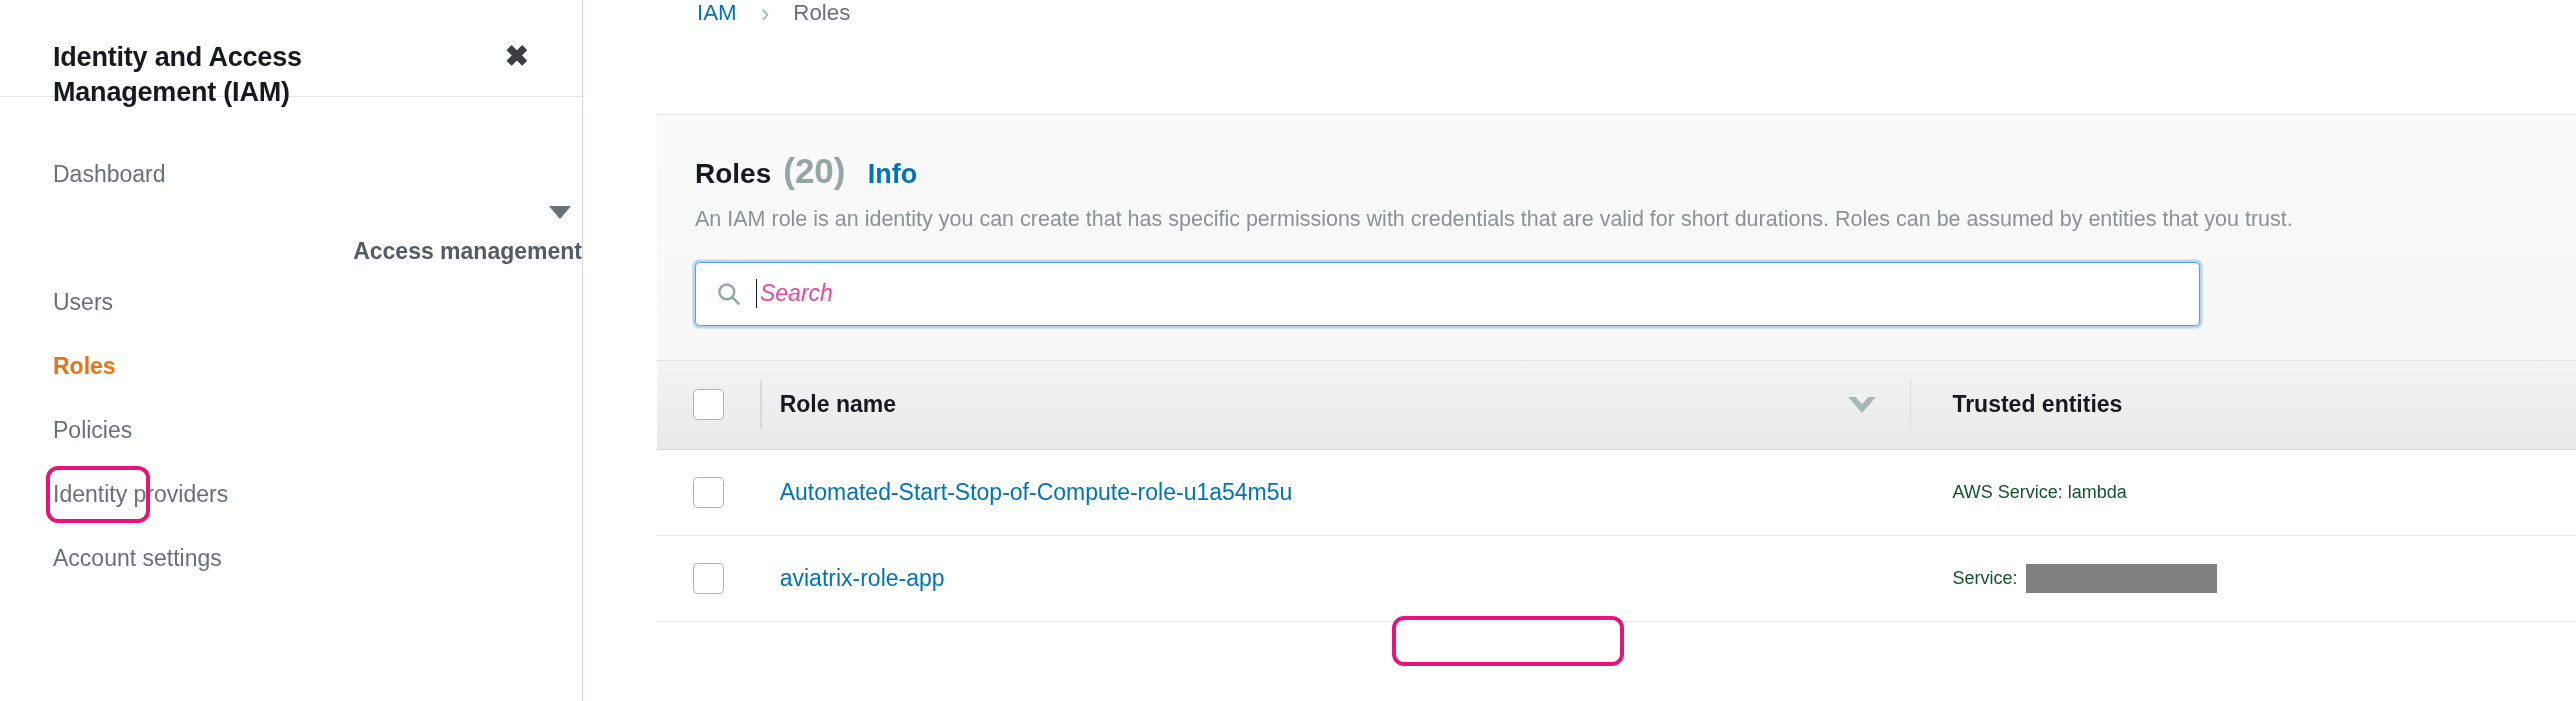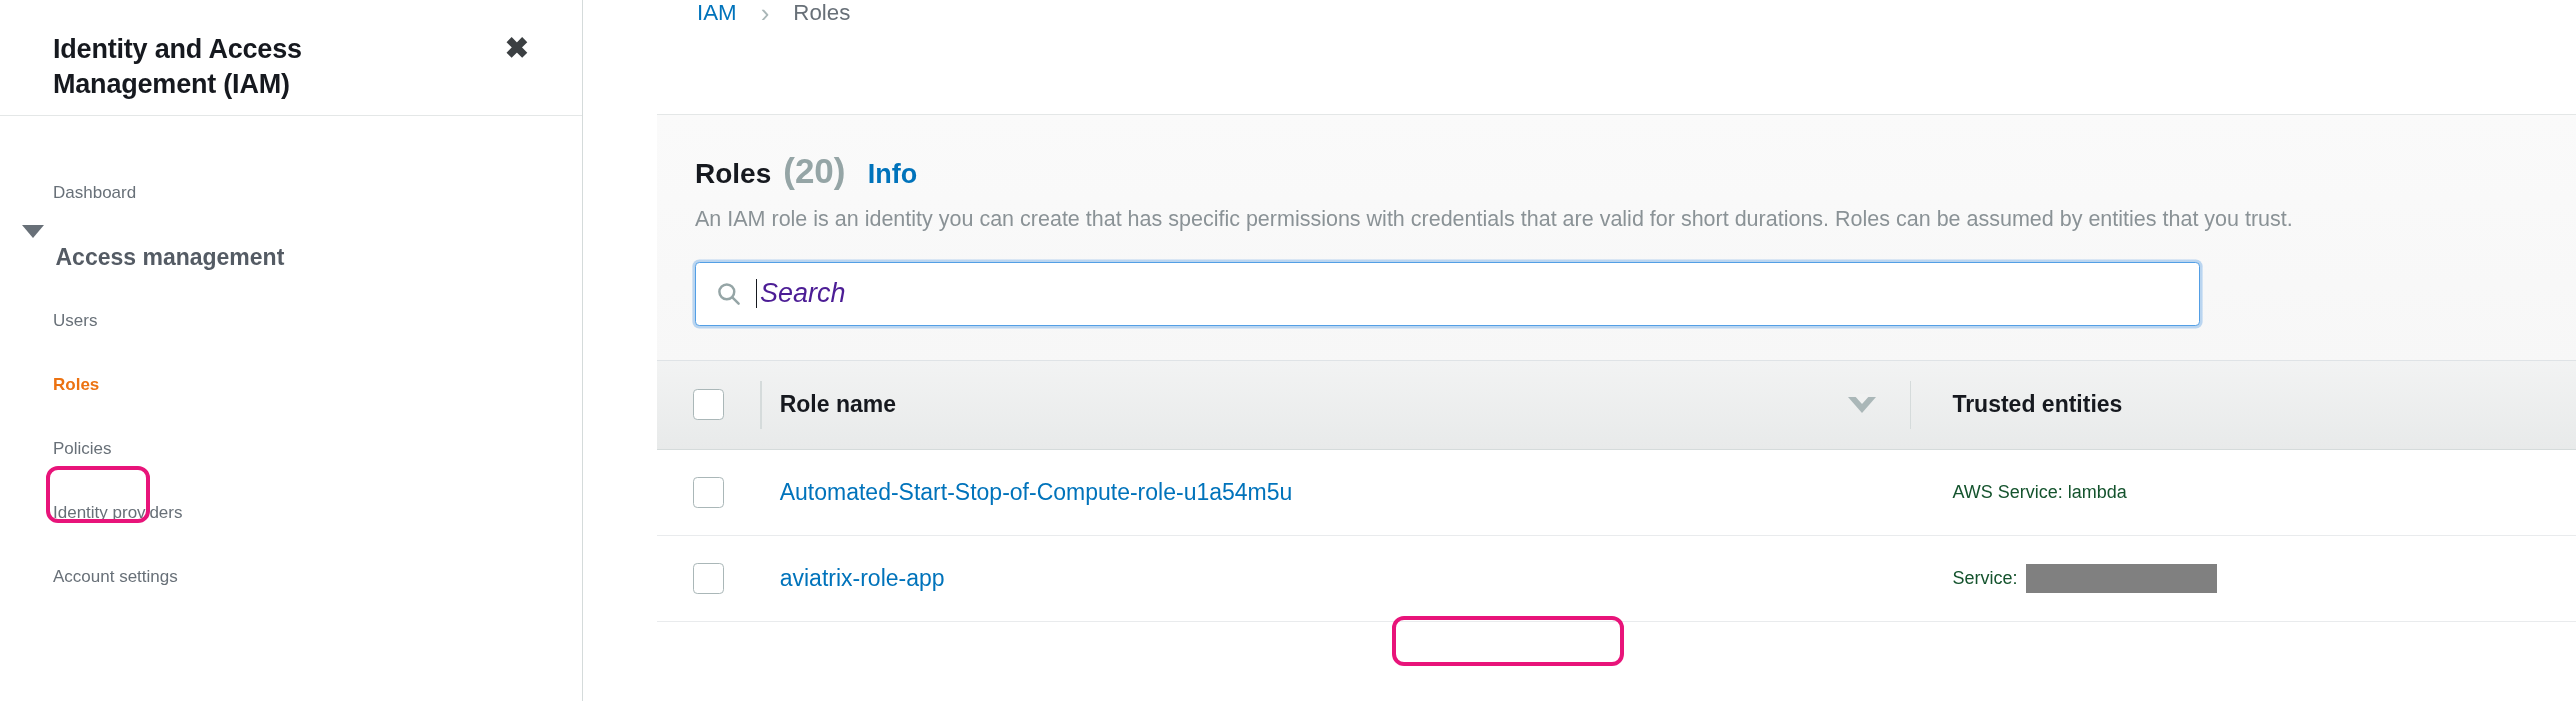--- a/index.html
+++ b/index.html
@@ -31,22 +31,22 @@
     height: 701px;
     background: #ffffff;
     border-right: 1.7px solid #d5dbdb;
     box-sizing: border-box;
     position: relative;
   }
   .sidebar-header {
     display: flex;
     align-items: flex-start;
     justify-content: space-between;
-    padding: 32px 34px 0 53px;
-    height: 116px;
+    padding: 40px 34px 0 53px;
+    height: 97px;
     box-sizing: border-box;
     border-bottom: 1.7px solid #e4e7e7;
   }
   .sidebar-title {
     font-size: 27px;
     font-weight: bold;
     color: #16191f;
     line-height: 1.30;
     letter-spacing: -0.2px;
     max-width: 369px;
@@ -59,39 +59,40 @@
     cursor: pointer;
     margin-top: 1.7px;
     margin-right: 19px;
     user-select: none;
   }
 
   .sidebar-nav {
     padding-top: 45px;
   }
   .nav-item {
-    font-size: 17px;
+    font-size: 23px;
     color: #687078;
     padding: 0 0 0 53px;
     height: 64px;
     line-height: 64px;
     cursor: pointer;
     white-space: nowrap;
   }
   .nav-section {
     font-size: 23px;
     font-weight: bold;
     color: #545b64;
     height: 64px;
     line-height: 64px;
     padding-left: 22.3px;
     display: flex;
-    align-items: flex-start;
+    align-items: flex-end;
     cursor: pointer;
     white-space: nowrap;
+    flex-direction: column;
   }
   .caret-down {
     width: 0;
     height: 0;
     border-left: 11.2px solid transparent;
     border-right: 11.2px solid transparent;
     border-top: 13px solid #687078;
     margin-right: 11.2px;
     flex: 0 0 auto;
   }
@@ -211,23 +212,23 @@
     align-items: center;
   }
   .caret-bar {
     width: 1.7px;
     height: 29px;
     background: #16191f;
     margin-right: 2.6px;
     flex: 0 0 auto;
   }
   .search-placeholder {
-    font-size: 27px;
+    font-size: 23px;
     font-style: italic;
-    color: #4c1d95;
+    color: #ec4899;
   }
 
   
   .table {
     width: 2502px;
     box-sizing: border-box;
   }
   .trow {
     display: flex;
     align-items: center;

